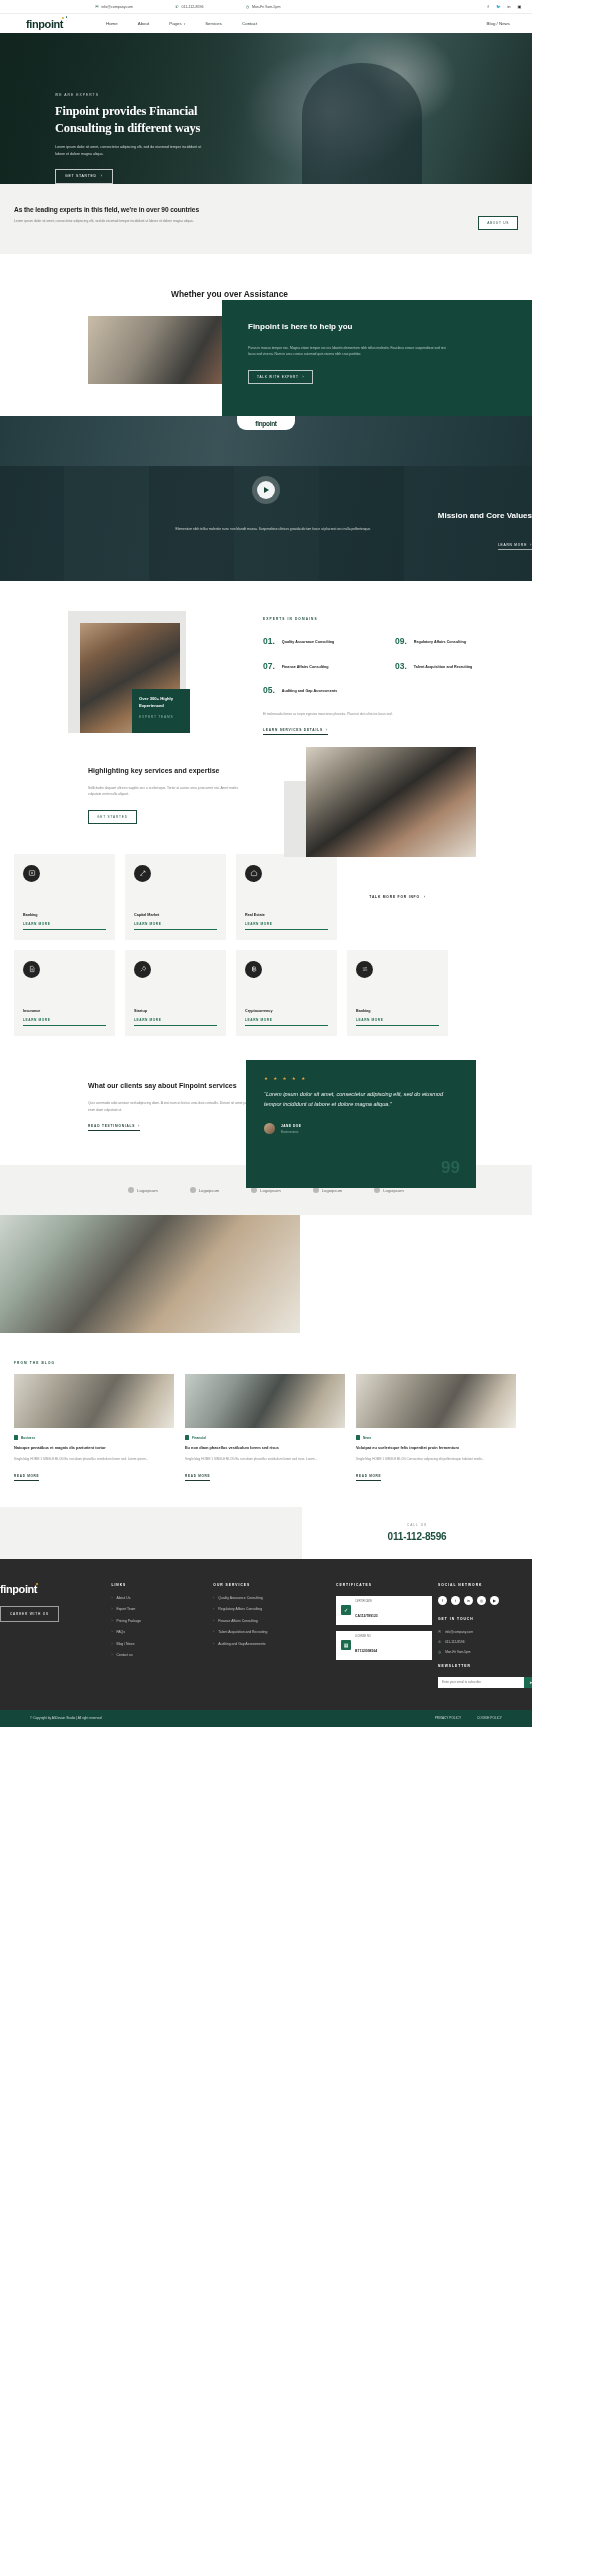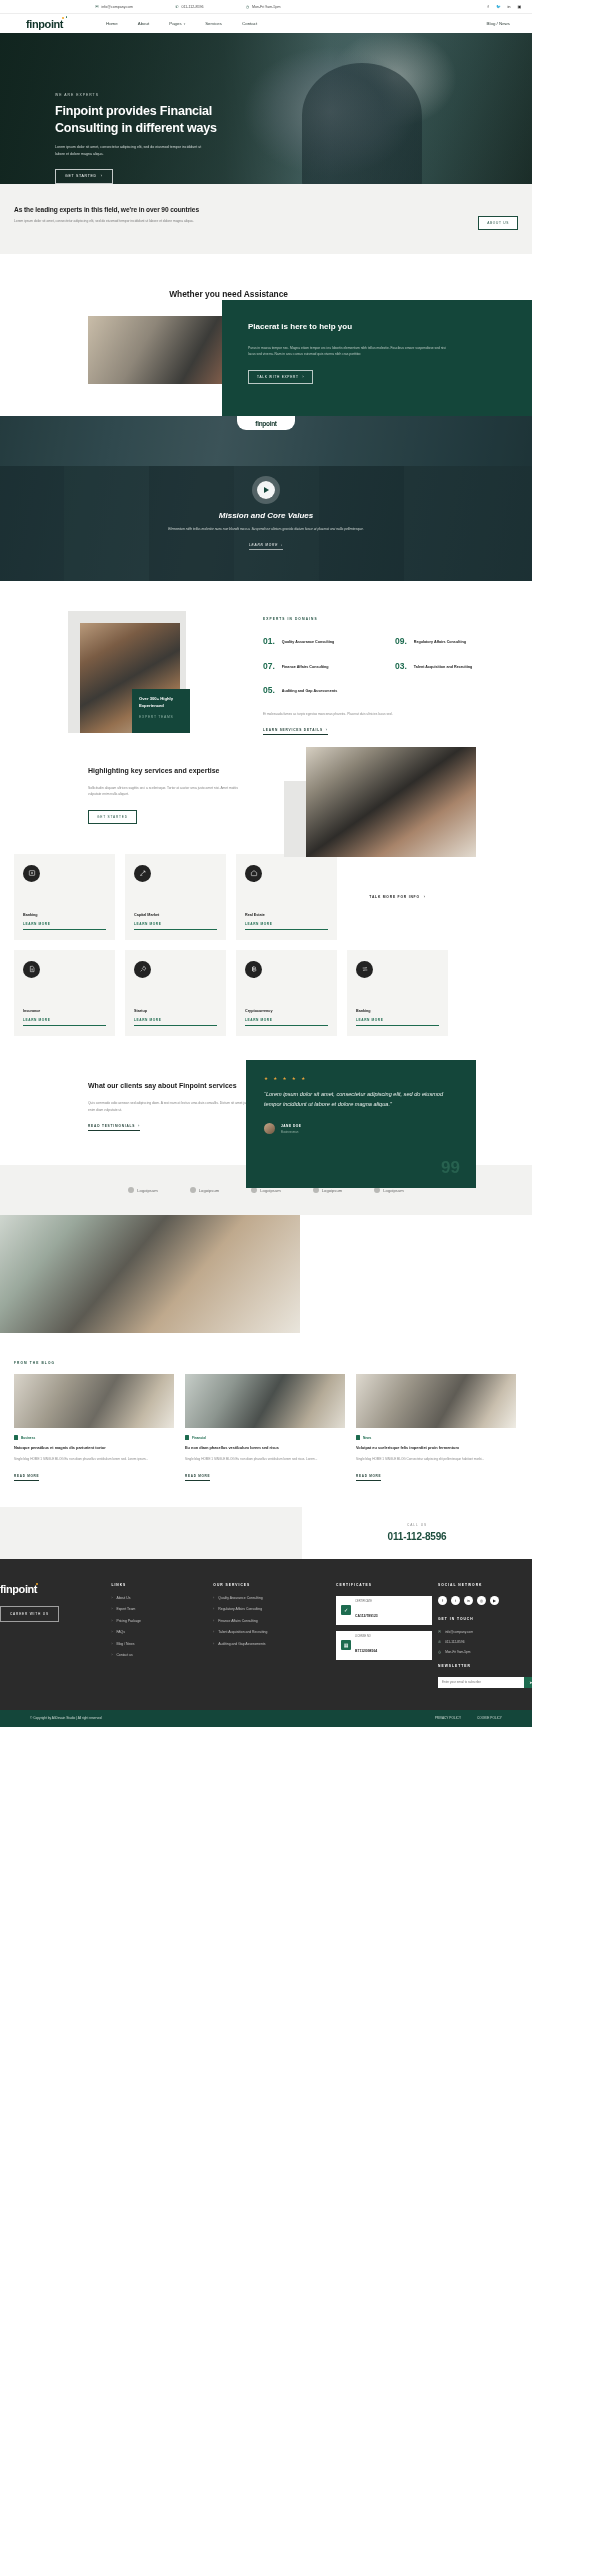--- a/index.html
+++ b/index.html
@@ -34,21 +34,21 @@
        radial-gradient(ellipse 120px 90px at 62% 52%, #7e8f93 0%, #5d7478 45%, rgba(40,60,62,0) 72%),
        radial-gradient(ellipse 90px 70px at 74% 30%, #9aa7a6 0%, rgba(60,80,82,0) 70%),
        linear-gradient(110deg,#20312c 0%,#2c4440 22%,#3e5a58 45%,#4d6b6b 62%,#34504e 82%,#1f302c 100%);
   }
   .hero:after { content:""; position:absolute; inset:0;
      background:linear-gradient(90deg, rgba(14,34,28,.82) 0%, rgba(14,34,28,.55) 42%, rgba(14,34,28,.12) 62%, rgba(14,34,28,.25) 100%); }
   .hero-fig { position:absolute; right:110px; top:30px; width:120px; height:125px;
      background:linear-gradient(160deg,#1c2f36 0%,#16262c 70%); border-radius:50% 50% 6px 6px / 42% 42% 6px 6px; opacity:.55; }
   .hero-inner { position:absolute; z-index:3; left:55px; top:60px; width:200px; }
   .eyebrow { font-size:3.4px; letter-spacing:1px; color:#cfd9d4; text-transform:uppercase; margin-bottom:6px; }
-  .hero h1 { font-size:12.5px; line-height:1.33; color:#fff; font-weight:700; letter-spacing:-0.2px; }
+  .hero h1 { font-size:12.5px; line-height:1.33; color:#fff; font-weight:700; letter-spacing:-0.2px;font-family:Liberation Serif, serif; }
   .hero p { font-size:3.6px; line-height:1.85; color:#d3dbd8; margin-top:8px; width:150px; }
   .btn-out { display:inline-flex; align-items:center; gap:4px; margin-top:11px; border:1px solid rgba(255,255,255,.75);
      color:#fff; font-size:3.5px; letter-spacing:.7px; padding:4.5px 9px; text-transform:uppercase; }
 
   
   .band { background:#f2f2f0; padding:22px 0 24px; }
   .band-in { width:504px; margin:0 auto; display:flex; align-items:flex-start; }
   .band h2 { font-size:6.6px; font-weight:700; color:#1b1b1b; letter-spacing:-0.1px; }
   .band p { font-size:3.3px; line-height:1.9; color:#7b7b7b; margin-top:5px; width:200px; }
   .band .btn { margin-left:auto; margin-top:10px; border:1px solid #1d4d3d; color:#1d4d3d; font-size:3.2px;
@@ -72,21 +72,21 @@
   .video:after { content:""; position:absolute; inset:0; background:rgba(16,36,36,.52); }
   .v-people { position:absolute; top:50px; left:0; right:0; height:115px;
      background:linear-gradient(90deg,#22333a 0 12%, #2b3f44 12% 28%, #1d2d33 28% 44%, #27393f 44% 60%, #1f3036 60% 76%, #2a3d43 76% 100%); opacity:.72; }
   .v-badge { position:absolute; z-index:4; left:50%; transform:translateX(-50%); top:0; width:58px; height:14px;
      background:#fff; border-radius:0 0 9px 9px; display:flex; align-items:center; justify-content:center;
      font-size:6.5px; font-weight:700; color:#12352a; letter-spacing:-.3px; }
   .v-play { position:absolute; z-index:4; left:50%; top:74px; transform:translate(-50%,-50%); width:18px; height:18px;
      border-radius:50%; background:rgba(255,255,255,.95); display:flex; align-items:center; justify-content:center;
      box-shadow:0 0 0 5px rgba(255,255,255,.22); }
   .v-play i { width:0; height:0; border-left:5px solid #14463a; border-top:3.4px solid transparent; border-bottom:3.4px solid transparent; margin-left:1.5px; }
-  .v-txt { position:absolute; z-index:4; left:0; right:0; top:95px; text-align:center;font-style:italic; }
+  .v-txt { position:absolute; z-index:4; left:0; right:0; top:95px; text-align:right; }
   .v-txt h2 { font-size:8px; font-weight:700; color:#fff; }
   .v-txt p { font-size:3.3px; line-height:1.9; color:#d3dbd8; margin:6px auto 0; width:210px; }
   .link-u { display:inline-flex; align-items:center; gap:3px; margin-top:9px; color:#fff; font-size:3.2px;
      letter-spacing:.8px; text-transform:uppercase; border-bottom:1px solid rgba(255,255,255,.6); padding-bottom:2px; }
 
   
   .domains { position:relative; padding:34px 0 0; }
   .dom-left { position:absolute; left:68px; top:30px; width:118px; height:122px; background:#e6e6e4; }
   .dom-img { position:absolute; left:80px; top:42px; width:100px; height:110px;
      background:linear-gradient(150deg,#b99a7b 0%,#7a5c44 25%,#3c3a36 50%,#95704f 72%,#c4b49c 100%); }
@@ -268,25 +268,25 @@
       <div>
         <h2>As the leading experts in this field, we're in over 90 countries</h2>
         <p>Lorem ipsum dolor sit amet, consectetur adipiscing elit, sed do eiusmod tempor incididunt ut labore et dolore magna aliqua.</p>
       </div>
       <div class="btn">ABOUT US</div>
     </div>
   </div>
 
   <div class="assist">
     <div class="assist-head">
-      <h2>Whether you need Assistance</h2>
+      <h2>Whether you over Assistance</h2>
     </div>
     <div class="assist-photo"></div>
     <div class="assist-card">
-      <h3>Placerat is here to help you</h3>
+      <h3>Finpoint is here to help you</h3>
       <p>Purus in massa tempor nec. Magna etiam tempor orci eu lobortis elementum nibh tellus molestie. Faucibus ornare suspendisse sed nisi lacus sed viverra. Nam in arcu cursus euismod quis viverra nibh cras porttitor.</p>
       <div class="btn-light">
         <span>TALK WITH EXPERT</span>
         <span>›</span>
       </div>
     </div>
   </div>
 
   <div class="video">
     <div class="v-people"></div>

